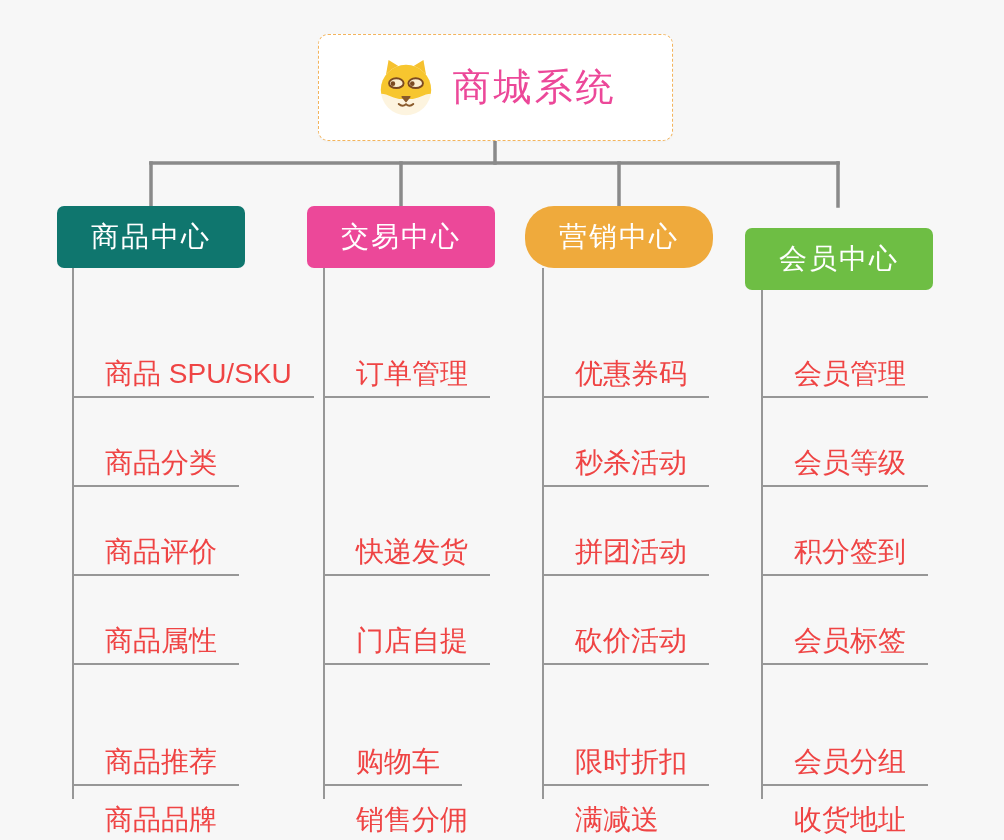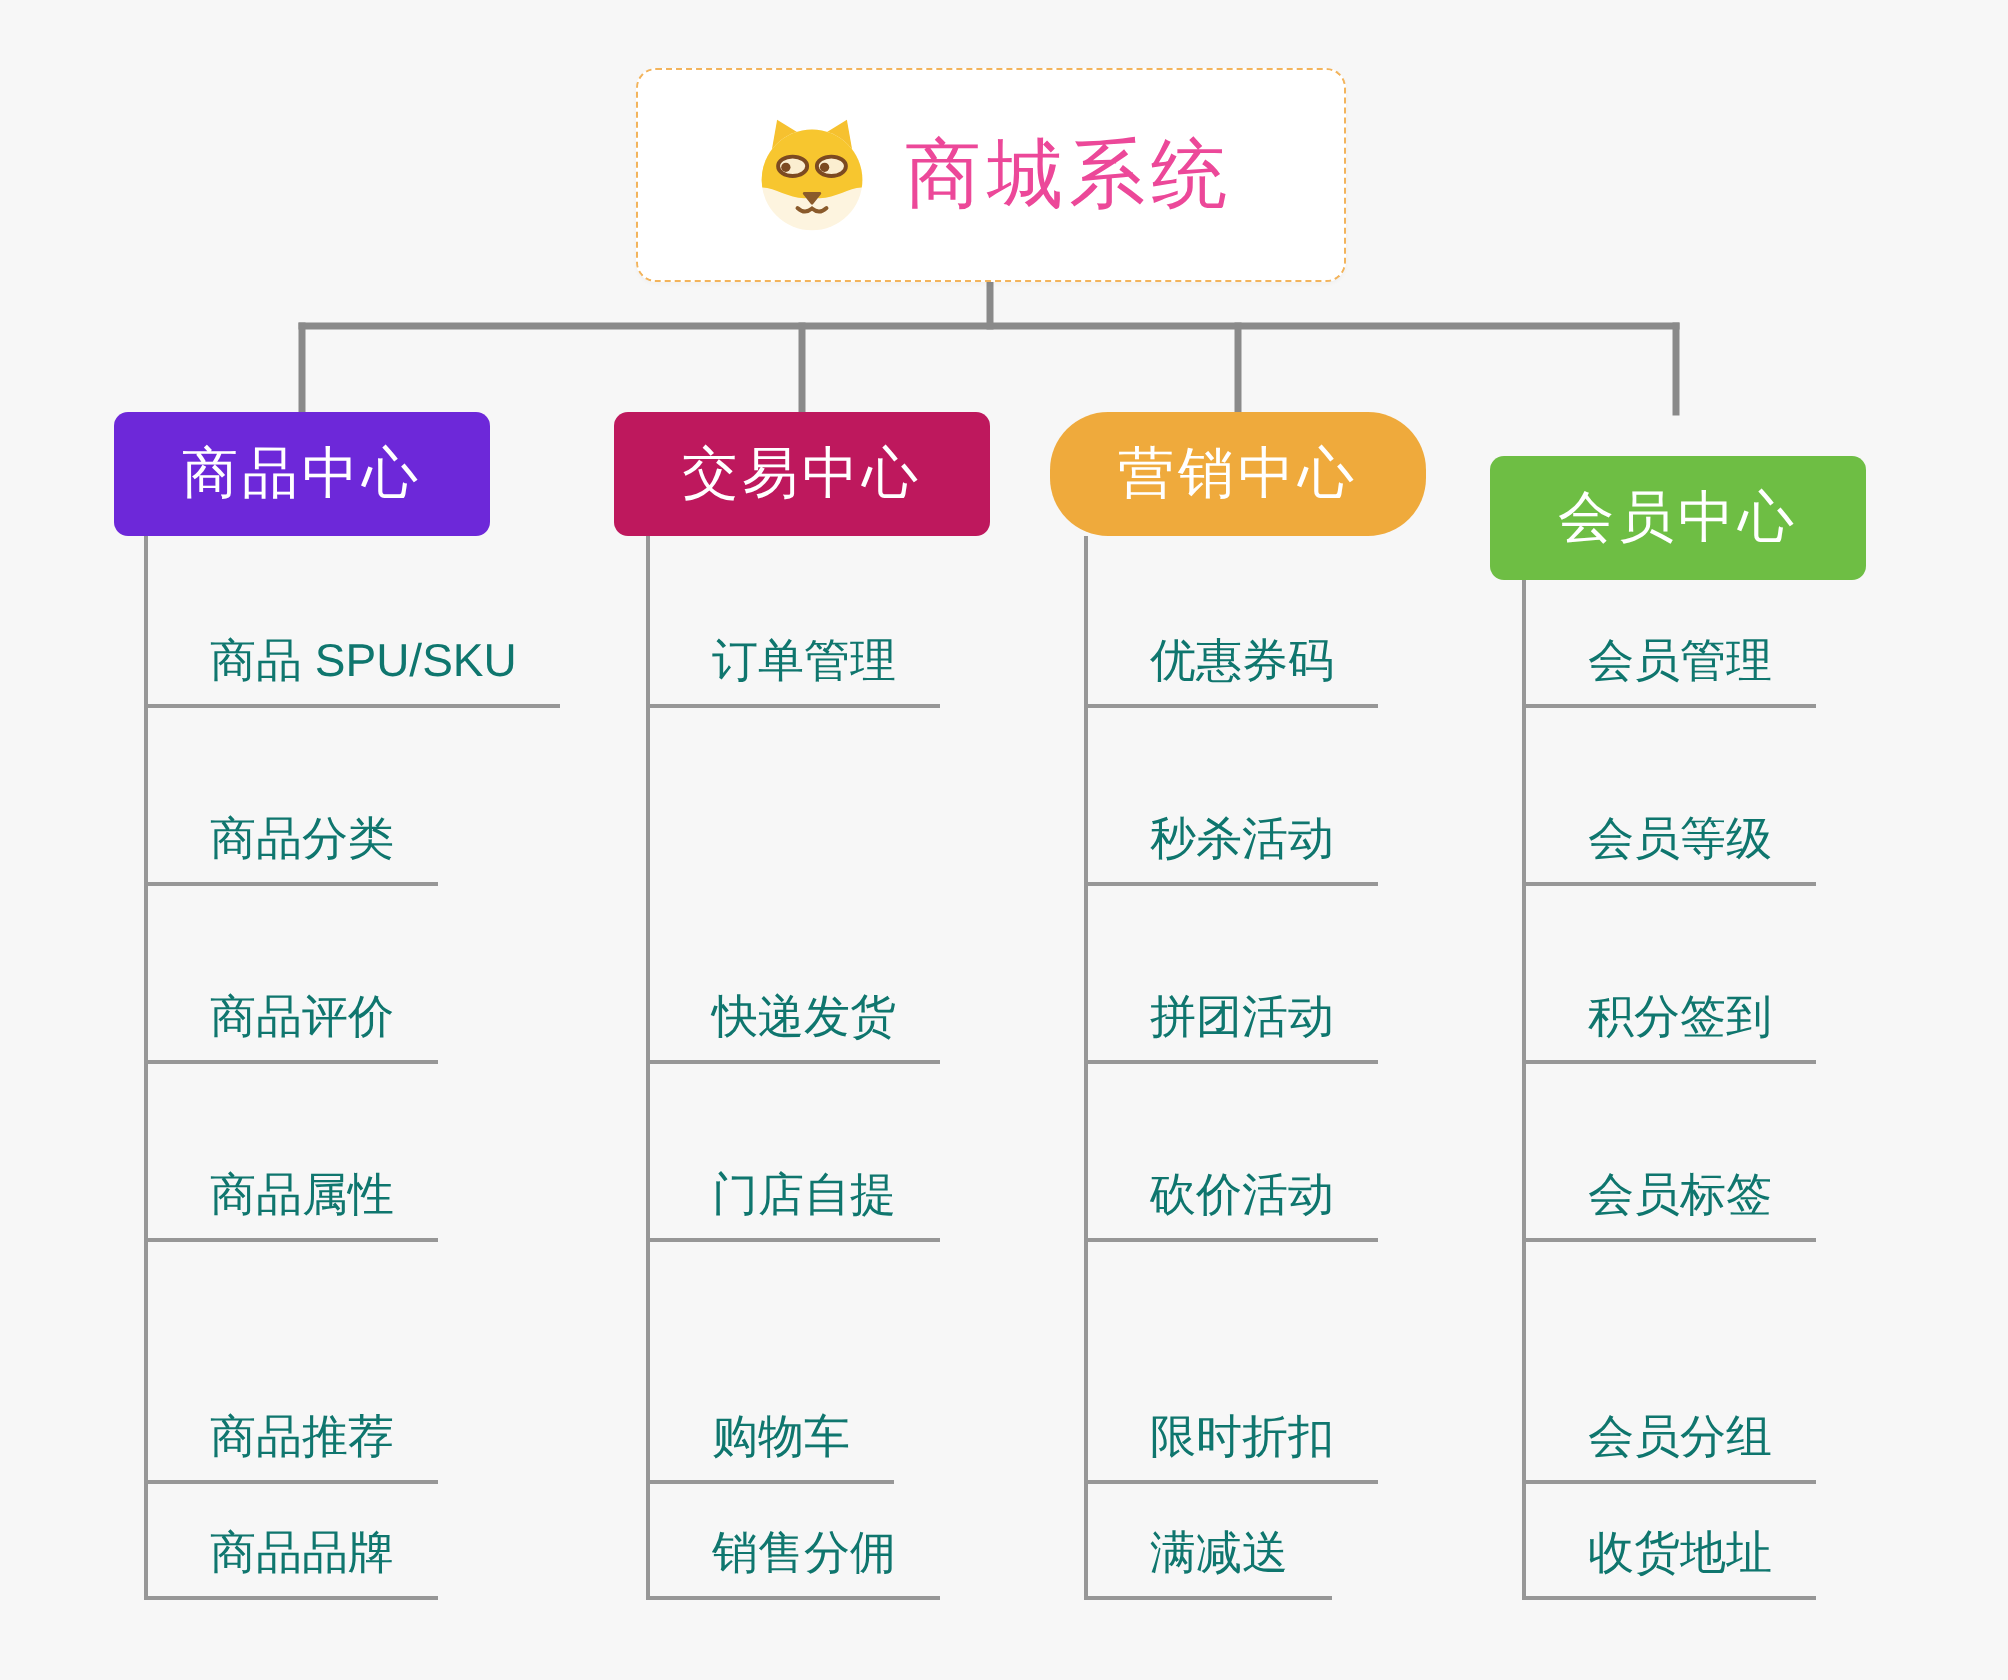--- a/index.html
+++ b/index.html
@@ -54,26 +54,27 @@
     letter-spacing: 2px;
     white-space: nowrap;
   }
   .b0 { left: 57px;  width: 188px; }
   .b1 { left: 307px; width: 188px; }
   .b2 { left: 525px; width: 188px; border-radius: 29px; }
   .b3 { left: 745px; width: 188px; margin-top: 22px; }
   .leaf-node {
     position: absolute;
     display: inline-block;
-    font-size: 23px;
+    font-size: 28px;
     line-height: 28px;
-    color: #0f766e;
+    color: #ef4444;
     padding: 0 22px 8px 33px;
     border-bottom: 2px solid #979797;
     white-space: nowrap;
+    margin-top: 44px;
   }
   .c0 { left: 72px; }
   .c1 { left: 323px; }
   .c2 { left: 542px; }
   .c3 { left: 761px; }
   .r0 { top: 316px; }
   .r1 { top: 405px; }
   .r2 { top: 494px; }
   .r3 { top: 583px; }
   .r4 { top: 704px; }
@@ -119,22 +120,22 @@
         <ellipse cx="42" cy="27" rx="7.5" ry="5" fill="#fbeed0" stroke="#7c4a21" stroke-width="2"></ellipse>
         <circle cx="18.5" cy="27.5" r="2.4" fill="#7c4a21"></circle>
         <circle cx="38.5" cy="27.5" r="2.4" fill="#7c4a21"></circle>
         <path d="M28 41 L36 41 L32 46 Z" fill="#8a5a2b" stroke="#8a5a2b" stroke-width="1.5" stroke-linejoin="round"></path>
         <path d="M24.5 48.5 Q28.2 52 32 48.8 Q35.8 52 39.5 48.5" stroke="#8a5a2b" stroke-width="2" fill="none" stroke-linecap="round"></path>
       </svg>
     </span>
     <span class="root-title" style="color: #ec4899;">商城系统</span>
   </div>
 
-  <div class="branch-node b0" style="background-color: #6d28d9;">商品中心</div>
-  <div class="branch-node b1" style="background-color: #be185d;">交易中心</div>
+  <div class="branch-node b0" style="background-color: #0f766e;">商品中心</div>
+  <div class="branch-node b1" style="background-color: #ec4899;">交易中心</div>
   <div class="branch-node b2" style="background-color: rgb(239, 170, 60);">营销中心</div>
   <div class="branch-node b3" style="background-color: rgb(110, 190, 68);">会员中心</div>
 
   <div class="leaf-node c0 r0">商品 SPU/SKU</div>
   <div class="leaf-node c0 r1">商品分类</div>
   <div class="leaf-node c0 r2">商品评价</div>
   <div class="leaf-node c0 r3">商品属性</div>
   <div class="leaf-node c0 r4">商品推荐</div>
   <div class="leaf-node c0 r5">商品品牌</div>
 

